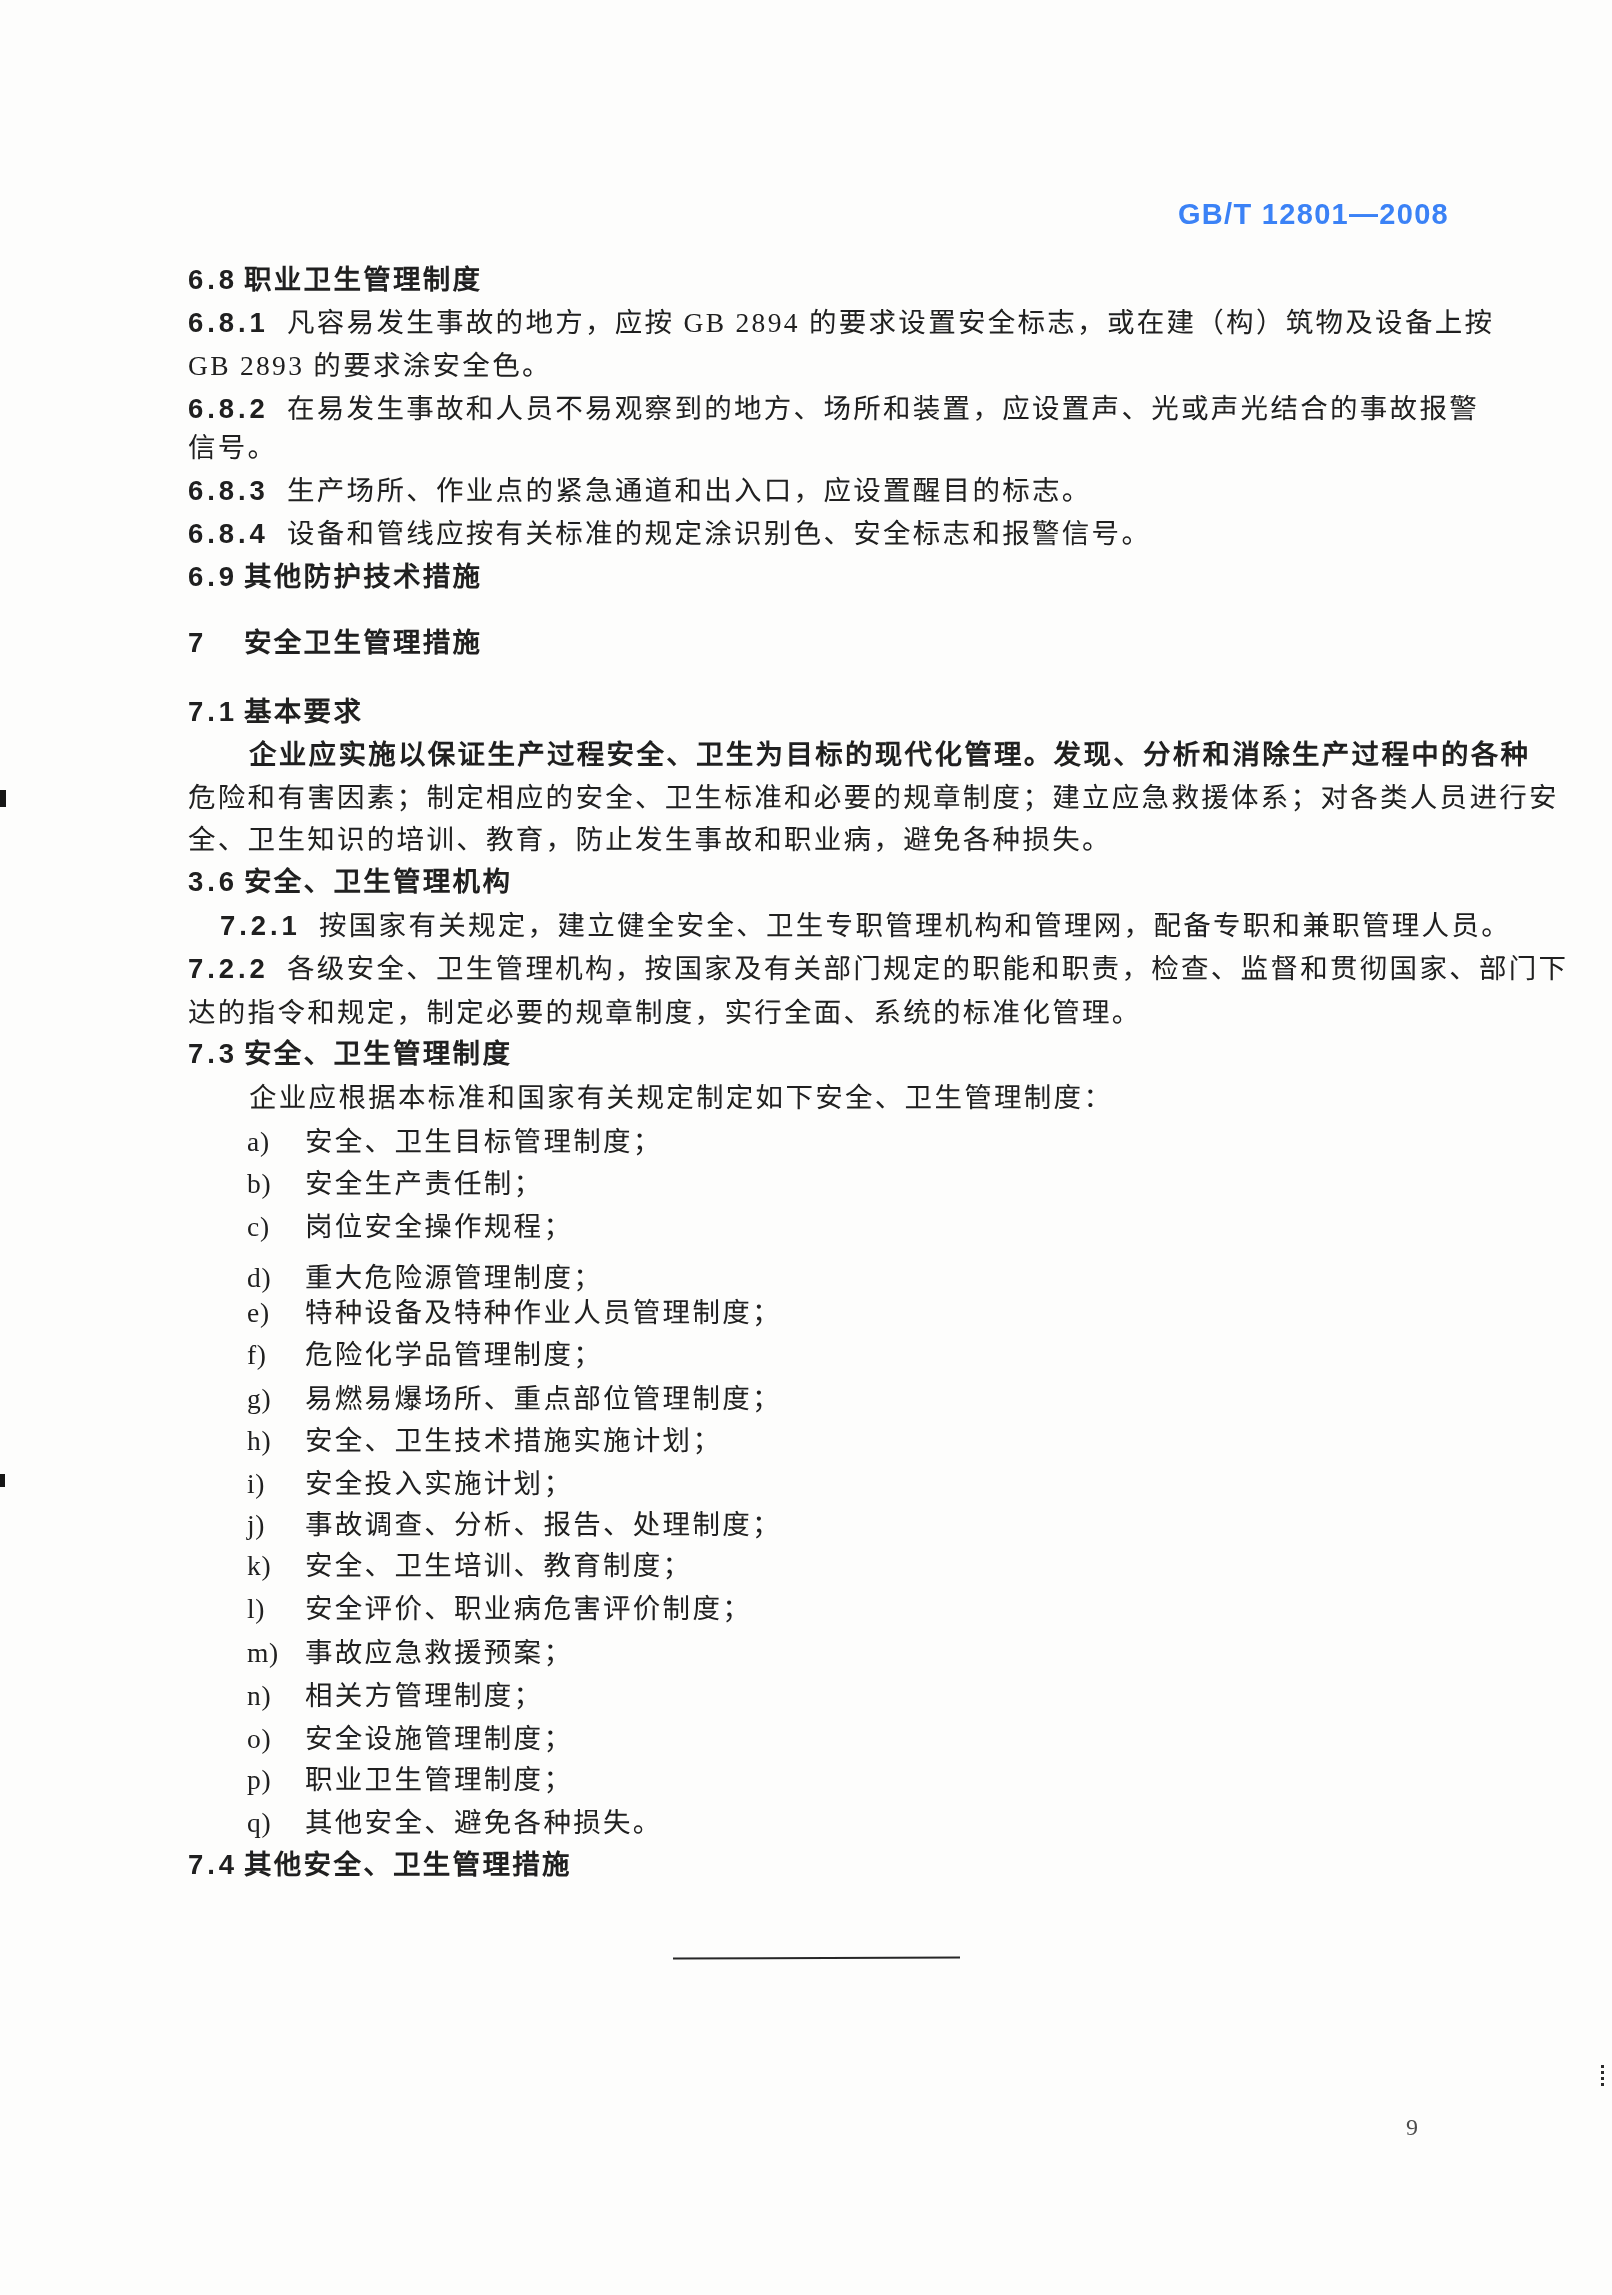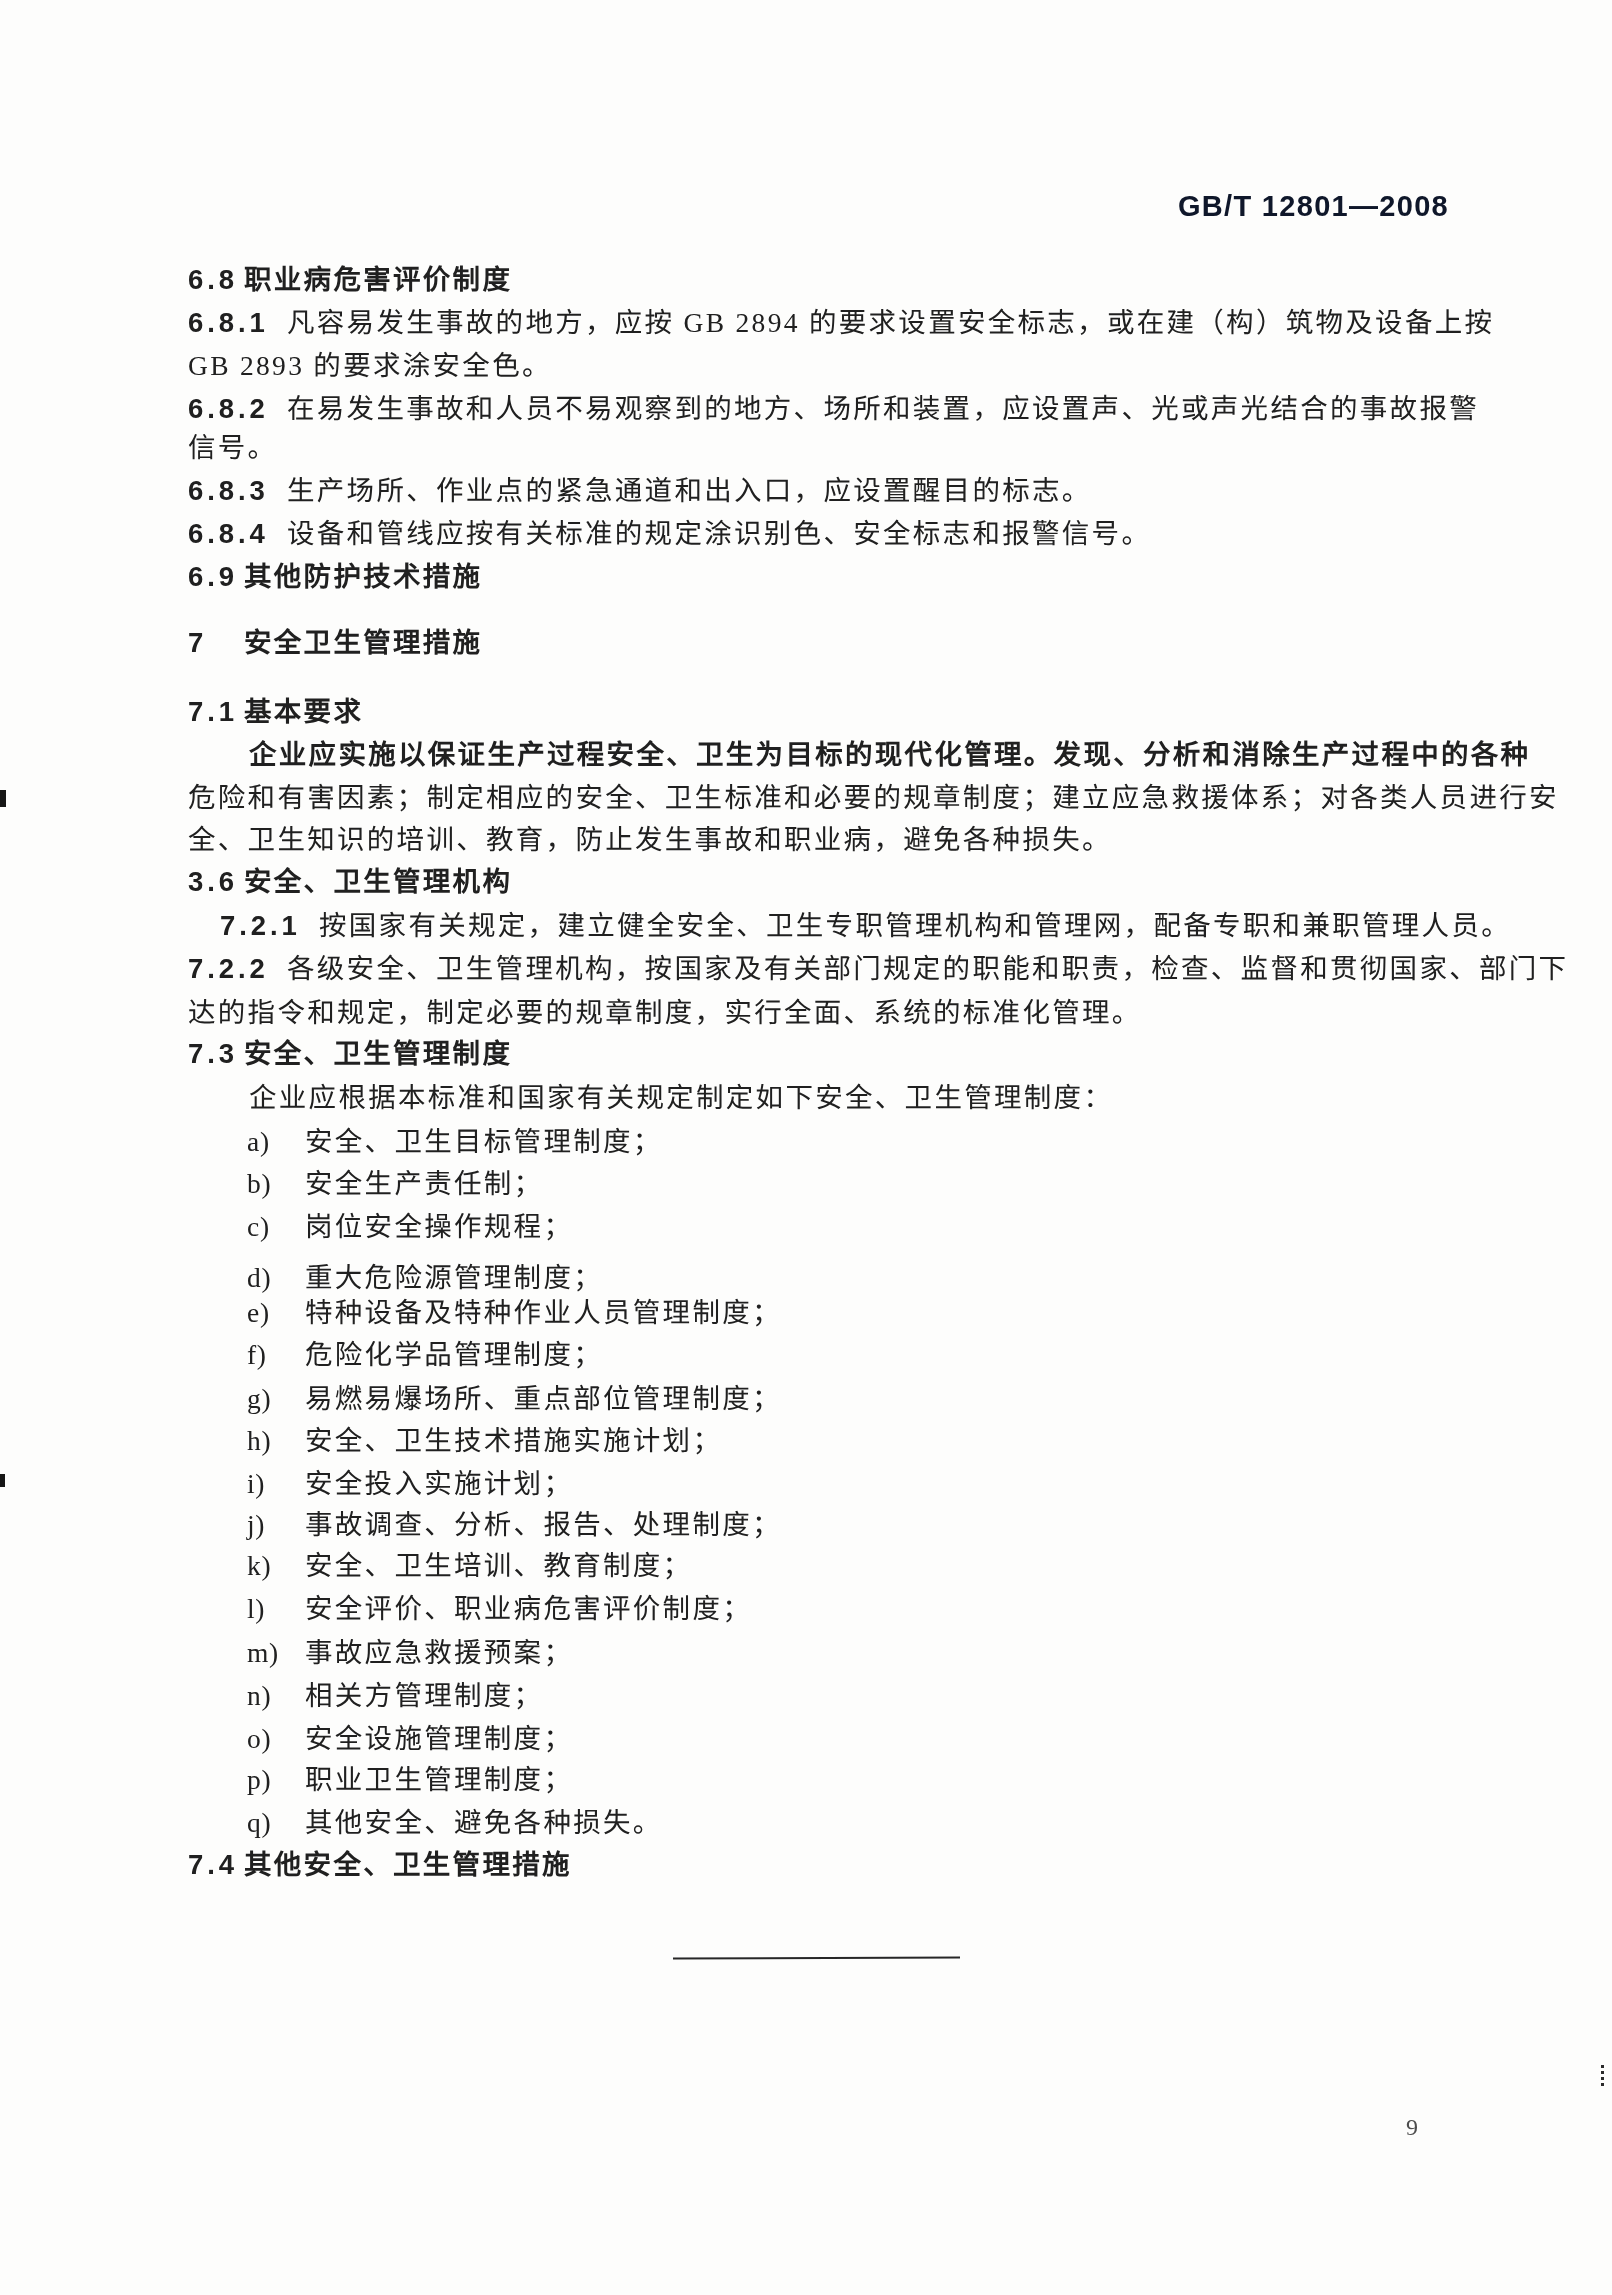--- a/index.html
+++ b/index.html
@@ -10,26 +10,26 @@
   }
   .page {
     position: relative;
     width: 1613px; height: 2295px;
     background: #fdfdfc;
     overflow: hidden;
     color: #1e1e1e;
   }
   .doc-header {
     position: absolute;
-    top: 190px; right: 164px;
+    top: 198px; right: 164px;
     font-family: "Liberation Sans", "DejaVu Sans", sans-serif;
     font-weight: bold;
     font-size: 29px;
     letter-spacing: 1.3px;
-    color: #0f172a;
+    color: #3b82f6;
     white-space: nowrap;
   }
   .line {
     position: absolute;
     white-space: nowrap;
     font-size: 27.5px;
     line-height: 31px;
     letter-spacing: 2.3px;
     color: #202020;
   }
@@ -74,21 +74,21 @@
 </style>
 </head>
 <body>
 
 <div class="page">
 
   <div class="doc-header">GB/T 12801—2008</div>
 
   <div id="lines-container">
       <div class="line style-heading" style="top: 264px; left: 188px;">
-    <span class="num">6.8</span><span class="txt">职业病危害评价制度</span>
+    <span class="num">6.8</span><span class="txt">职业卫生管理制度</span>
   </div>
       <div class="line style-clause" style="top: 307px; left: 188px;">
     <span class="num">6.8.1</span><span class="txt">凡容易发生事故的地方，应按 GB 2894 的要求设置安全标志，或在建（构）筑物及设备上按</span>
   </div>
       <div class="line style-body" style="top: 350px; left: 188px;">
     <span class="txt">GB 2893 的要求涂安全色。</span>
   </div>
       <div class="line style-clause" style="top: 393px; left: 188px;">
     <span class="num">6.8.2</span><span class="txt">在易发生事故和人员不易观察到的地方、场所和装置，应设置声、光或声光结合的事故报警</span>
   </div>

